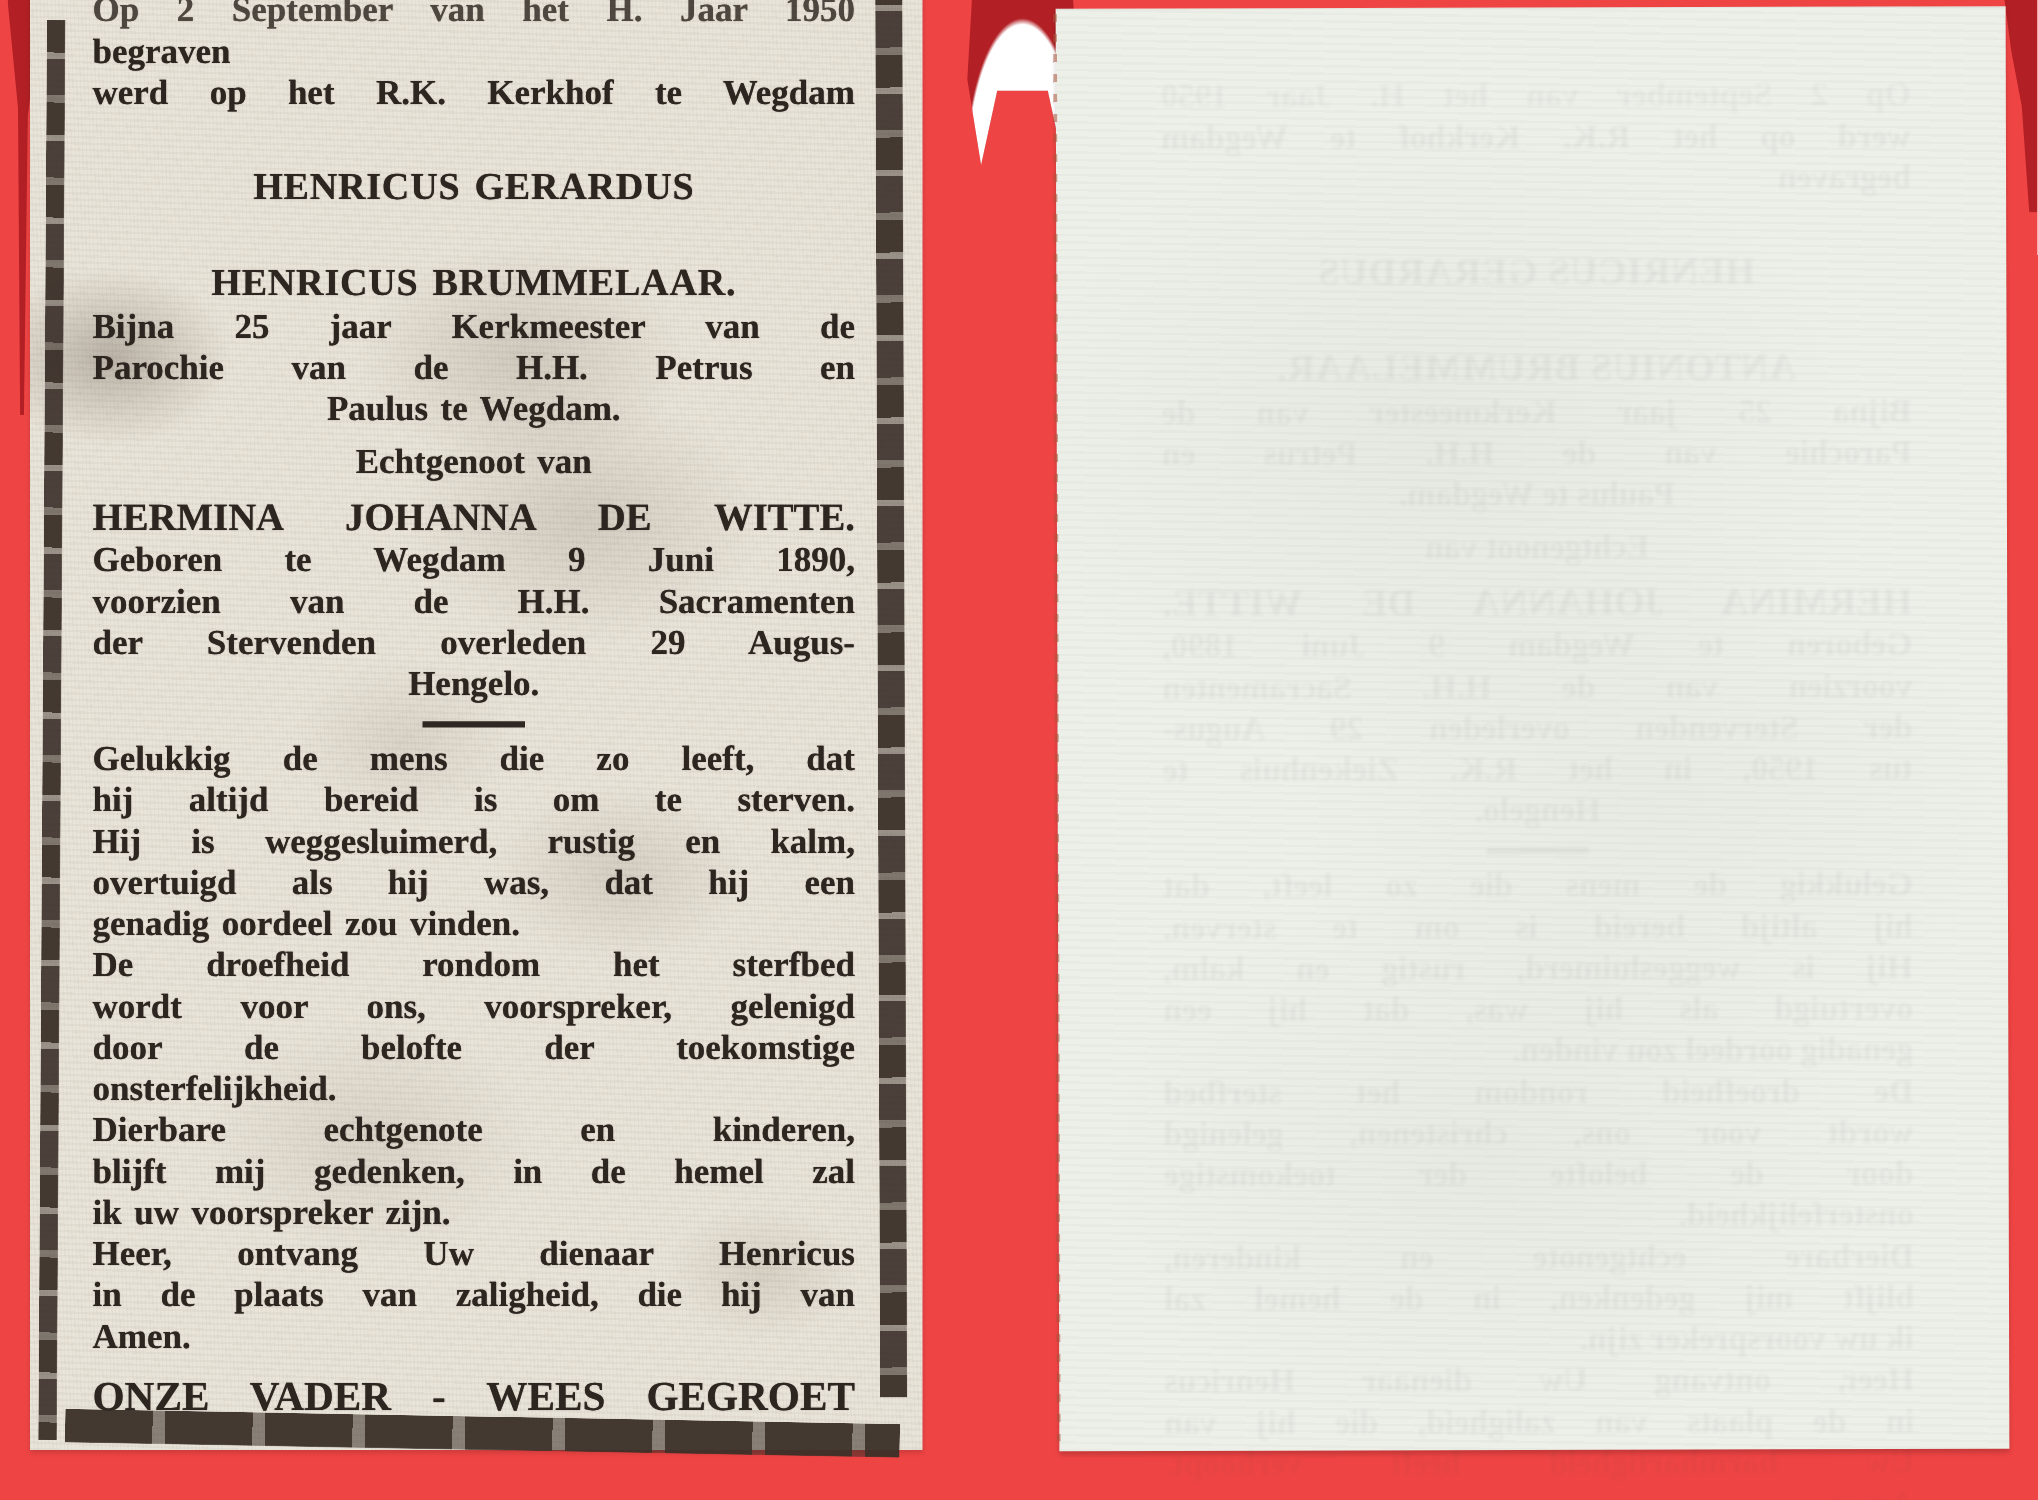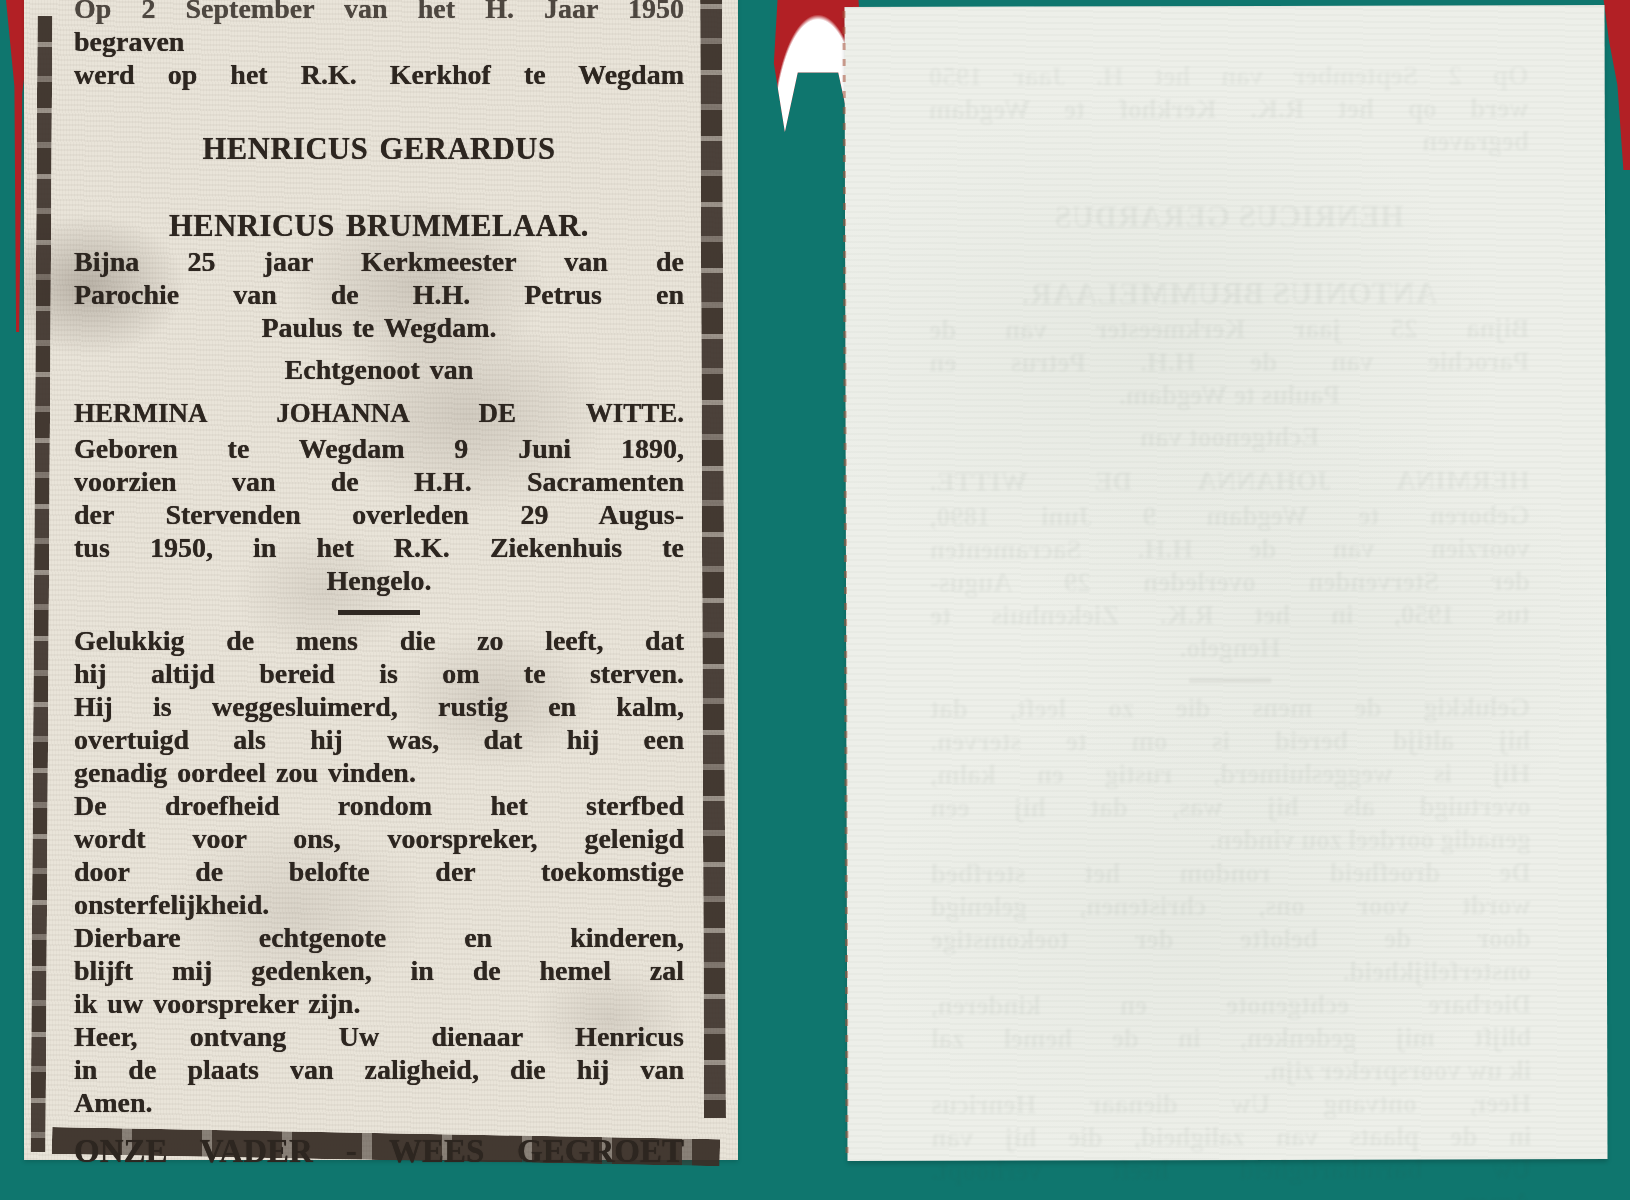--- a/index.html
+++ b/index.html
@@ -1,16 +1,16 @@
 <!DOCTYPE html>
 <html><head>
 <meta charset="utf-8">
 <style>
   html,body{margin:0;padding:0;background:#ffffff;}
-  .scan{position:relative;width:1630px;height:1200px;background:#0f766e;overflow:hidden;
+  .scan{position:relative;width:1630px;height:1200px;background:#ef4444;overflow:hidden;
         font-family:"Liberation Serif","DejaVu Serif",serif;}
 
   
   .red{position:absolute;background:#b22025;}
   .red-left{left:6px;top:0;width:28px;height:332px;
     clip-path:polygon(0 0,100% 0,58% 28%,47% 100%,36% 100%,30% 26%);}
   .red-mid{left:772px;top:0;width:92px;height:132px;
     background:radial-gradient(46px 128px at 50% 108%, #ffffff 96%, rgba(255,255,255,0) 100%),#b22025;
     clip-path:polygon(6% 0,94% 0,99% 52%,86% 100%,72% 55%,28% 55%,14% 100%,2% 48%);}
   .red-right{left:1600px;top:0;width:30px;height:170px;
@@ -42,21 +42,21 @@
     mask-image:repeating-linear-gradient(to right, rgba(0,0,0,.95) 0 70px, rgba(0,0,0,.55) 70px 80px);}
 
   .front-text{position:absolute;left:50px;top:14px;width:610px;color:#2d2620;font-weight:700;
     font-size:28px;line-height:33px;word-spacing:3px;text-shadow:0 0 .7px rgba(45,38,32,.9);}
 
   .line{position:relative;}
   .line.just{text-align:justify;text-align-last:justify;}
   .line.center{text-align:center;}
   .line.left{text-align:left;}
   .line.name{text-align:center;font-size:30.5px;letter-spacing:.6px;line-height:37px;margin-top:40px;}
-  .line.caps{font-size:27px;text-align:justify;text-align-last:justify;line-height:37px;}
+  .line.caps{font-size:31px;text-align:justify;text-align-last:justify;line-height:37px;}
   .line.sp-above{margin-top:9px;}
   .line.closing{margin-top:16px;font-size:33px;text-align:justify;text-align-last:justify;word-spacing:6px;}
   .line.divider{width:82px;height:5px;background:#2f2822;margin:13px auto 9px;}
   .line.cut-top{opacity:.82;}
 
   
   .card-back{position:absolute;left:846px;top:6px;width:760px;height:1154px;
     background:
       radial-gradient(500px 380px at 40% 30%, rgba(168,180,166,.10), transparent 70%),
       radial-gradient(420px 320px at 62% 55%, rgba(168,180,166,.08), transparent 70%),
@@ -90,21 +90,20 @@
         <div class="line name">HENRICUS GERARDUS</div>
         <div class="line name">HENRICUS BRUMMELAAR.</div>
         <div class="line just">Bijna 25 jaar Kerkmeester van de</div>
         <div class="line just">Parochie van de H.H. Petrus en</div>
         <div class="line center">Paulus te Wegdam.</div>
         <div class="line center sp-above">Echtgenoot van</div>
         <div class="line caps sp-above">HERMINA JOHANNA DE WITTE.</div>
         <div class="line just">Geboren te Wegdam 9 Juni 1890,</div>
         <div class="line just">voorzien van de H.H. Sacramenten</div>
         <div class="line just">der Stervenden overleden 29 Augus-</div>
-        <div class="line just">tus 1950, in het R.K. Ziekenhuis te</div>
         <div class="line center">Hengelo.</div>
         <div class="line divider"></div>
         <div class="line just">Gelukkig de mens die zo leeft, dat</div>
         <div class="line just">hij altijd bereid is om te sterven.</div>
         <div class="line just">Hij is weggesluimerd, rustig en kalm,</div>
         <div class="line just">overtuigd als hij was, dat hij een</div>
         <div class="line left">genadig oordeel zou vinden.</div>
         <div class="line just">De droefheid rondom het sterfbed</div>
         <div class="line just">wordt voor ons, voorspreker, gelenigd</div>
         <div class="line just">door de belofte der toekomstige</div>

